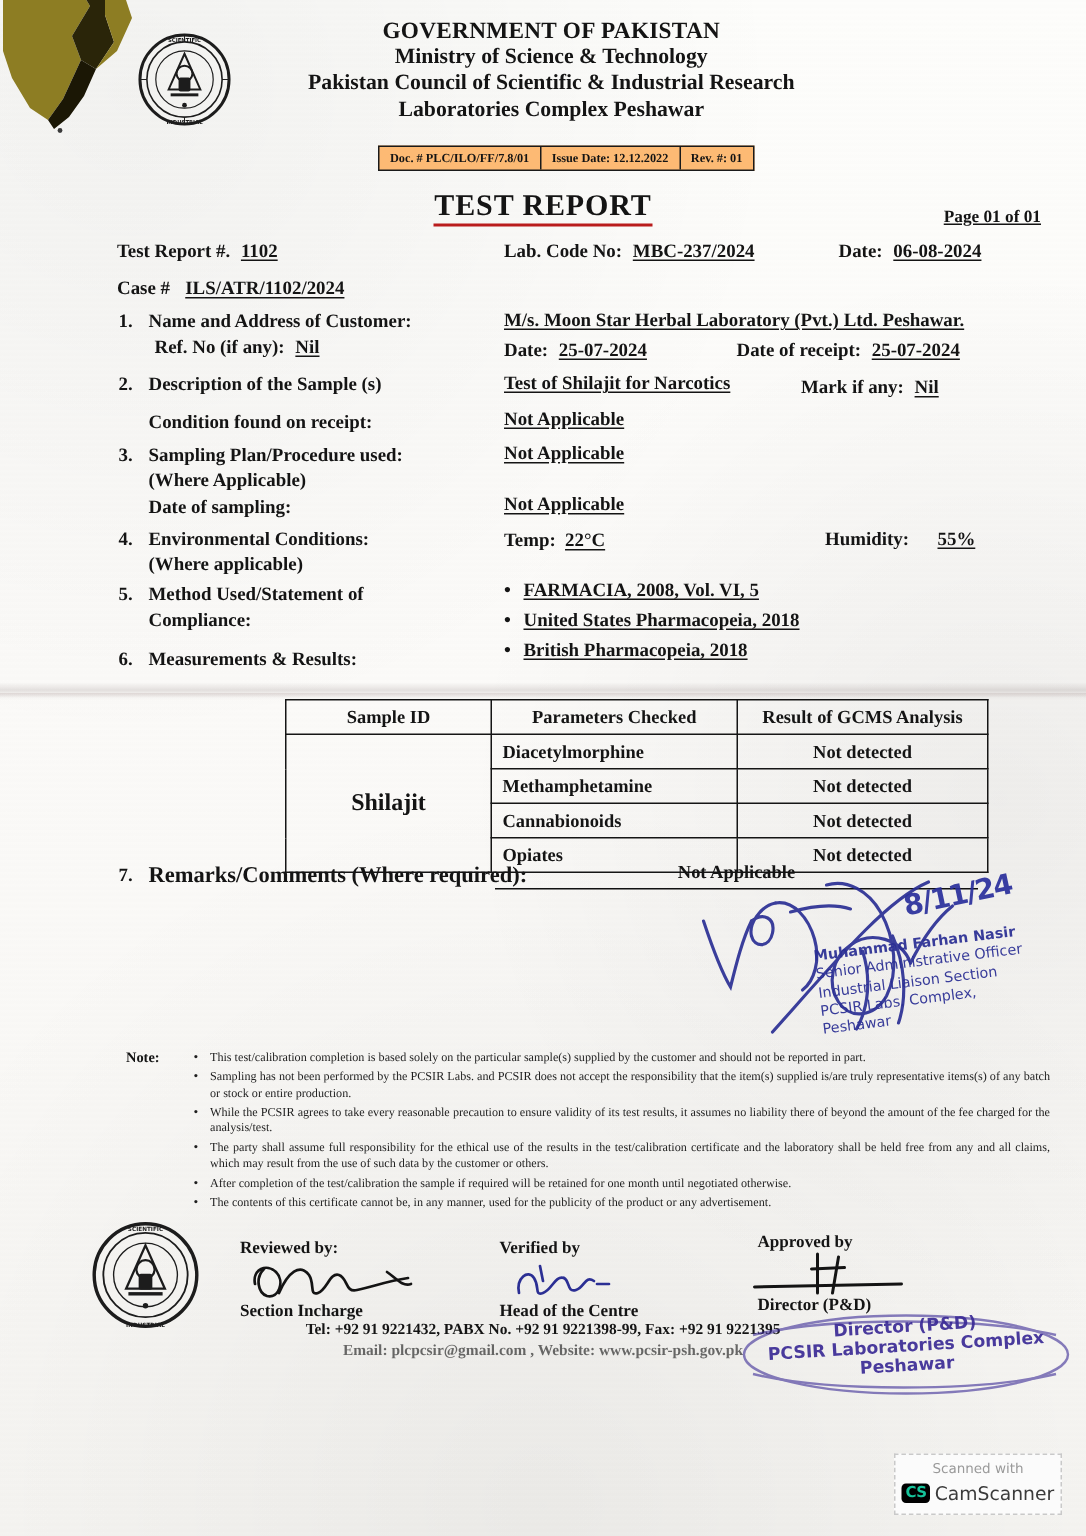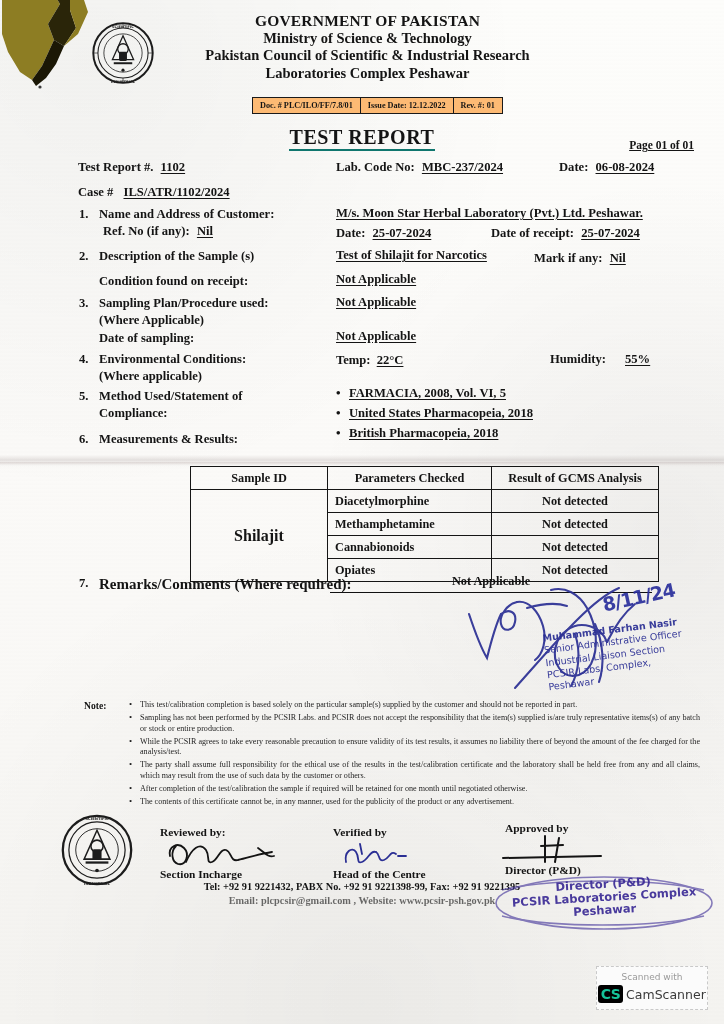--- a/index.html
+++ b/index.html
@@ -99,21 +99,21 @@
   .docbox > div:last-child { border-right: none; }
 
   .title {
     position: absolute;
     left: 0; right: 0; top: 126px;
     text-align: center;
     font-size: 20px;
     font-weight: bold;
     letter-spacing: .6px;
   }
-  .title span { border-bottom: 2px solid #0f766e; padding-bottom: 1px; }
+  .title span { border-bottom: 2px solid #b91c1c; padding-bottom: 1px; }
 
   .pageno {
     position: absolute;
     right: 30px; top: 139px;
     font-size: 11.5px;
     font-weight: bold;
     text-decoration: underline;
   }
 
   
@@ -254,21 +254,21 @@
     text-align: center;
     font-family: "DejaVu Sans", sans-serif;
     box-sizing: border-box;
   }
   .camscanner .sw { font-size: 9px; color: #9a9a9a; display: block; margin-bottom: 3px; }
   .camscanner .brand {
     display: flex; align-items: center; justify-content: center; gap: 3px;
     font-size: 12.5px; color: #3a3a3a; font-weight: 500;
   }
   .camscanner .cs {
-    background: #000000; color: #15c39a; font-size: 14px; font-weight: bold;
+    background: #000000; color: #15c39a; font-size: 10px; font-weight: bold;
     border-radius: 3px; padding: 1px 2.5px; letter-spacing: -.4px;
   }
 </style>
 </head>
 <body>
 
 <div class="page">
 
   <div class="paper-tint"></div>
   <div class="noise"></div>

